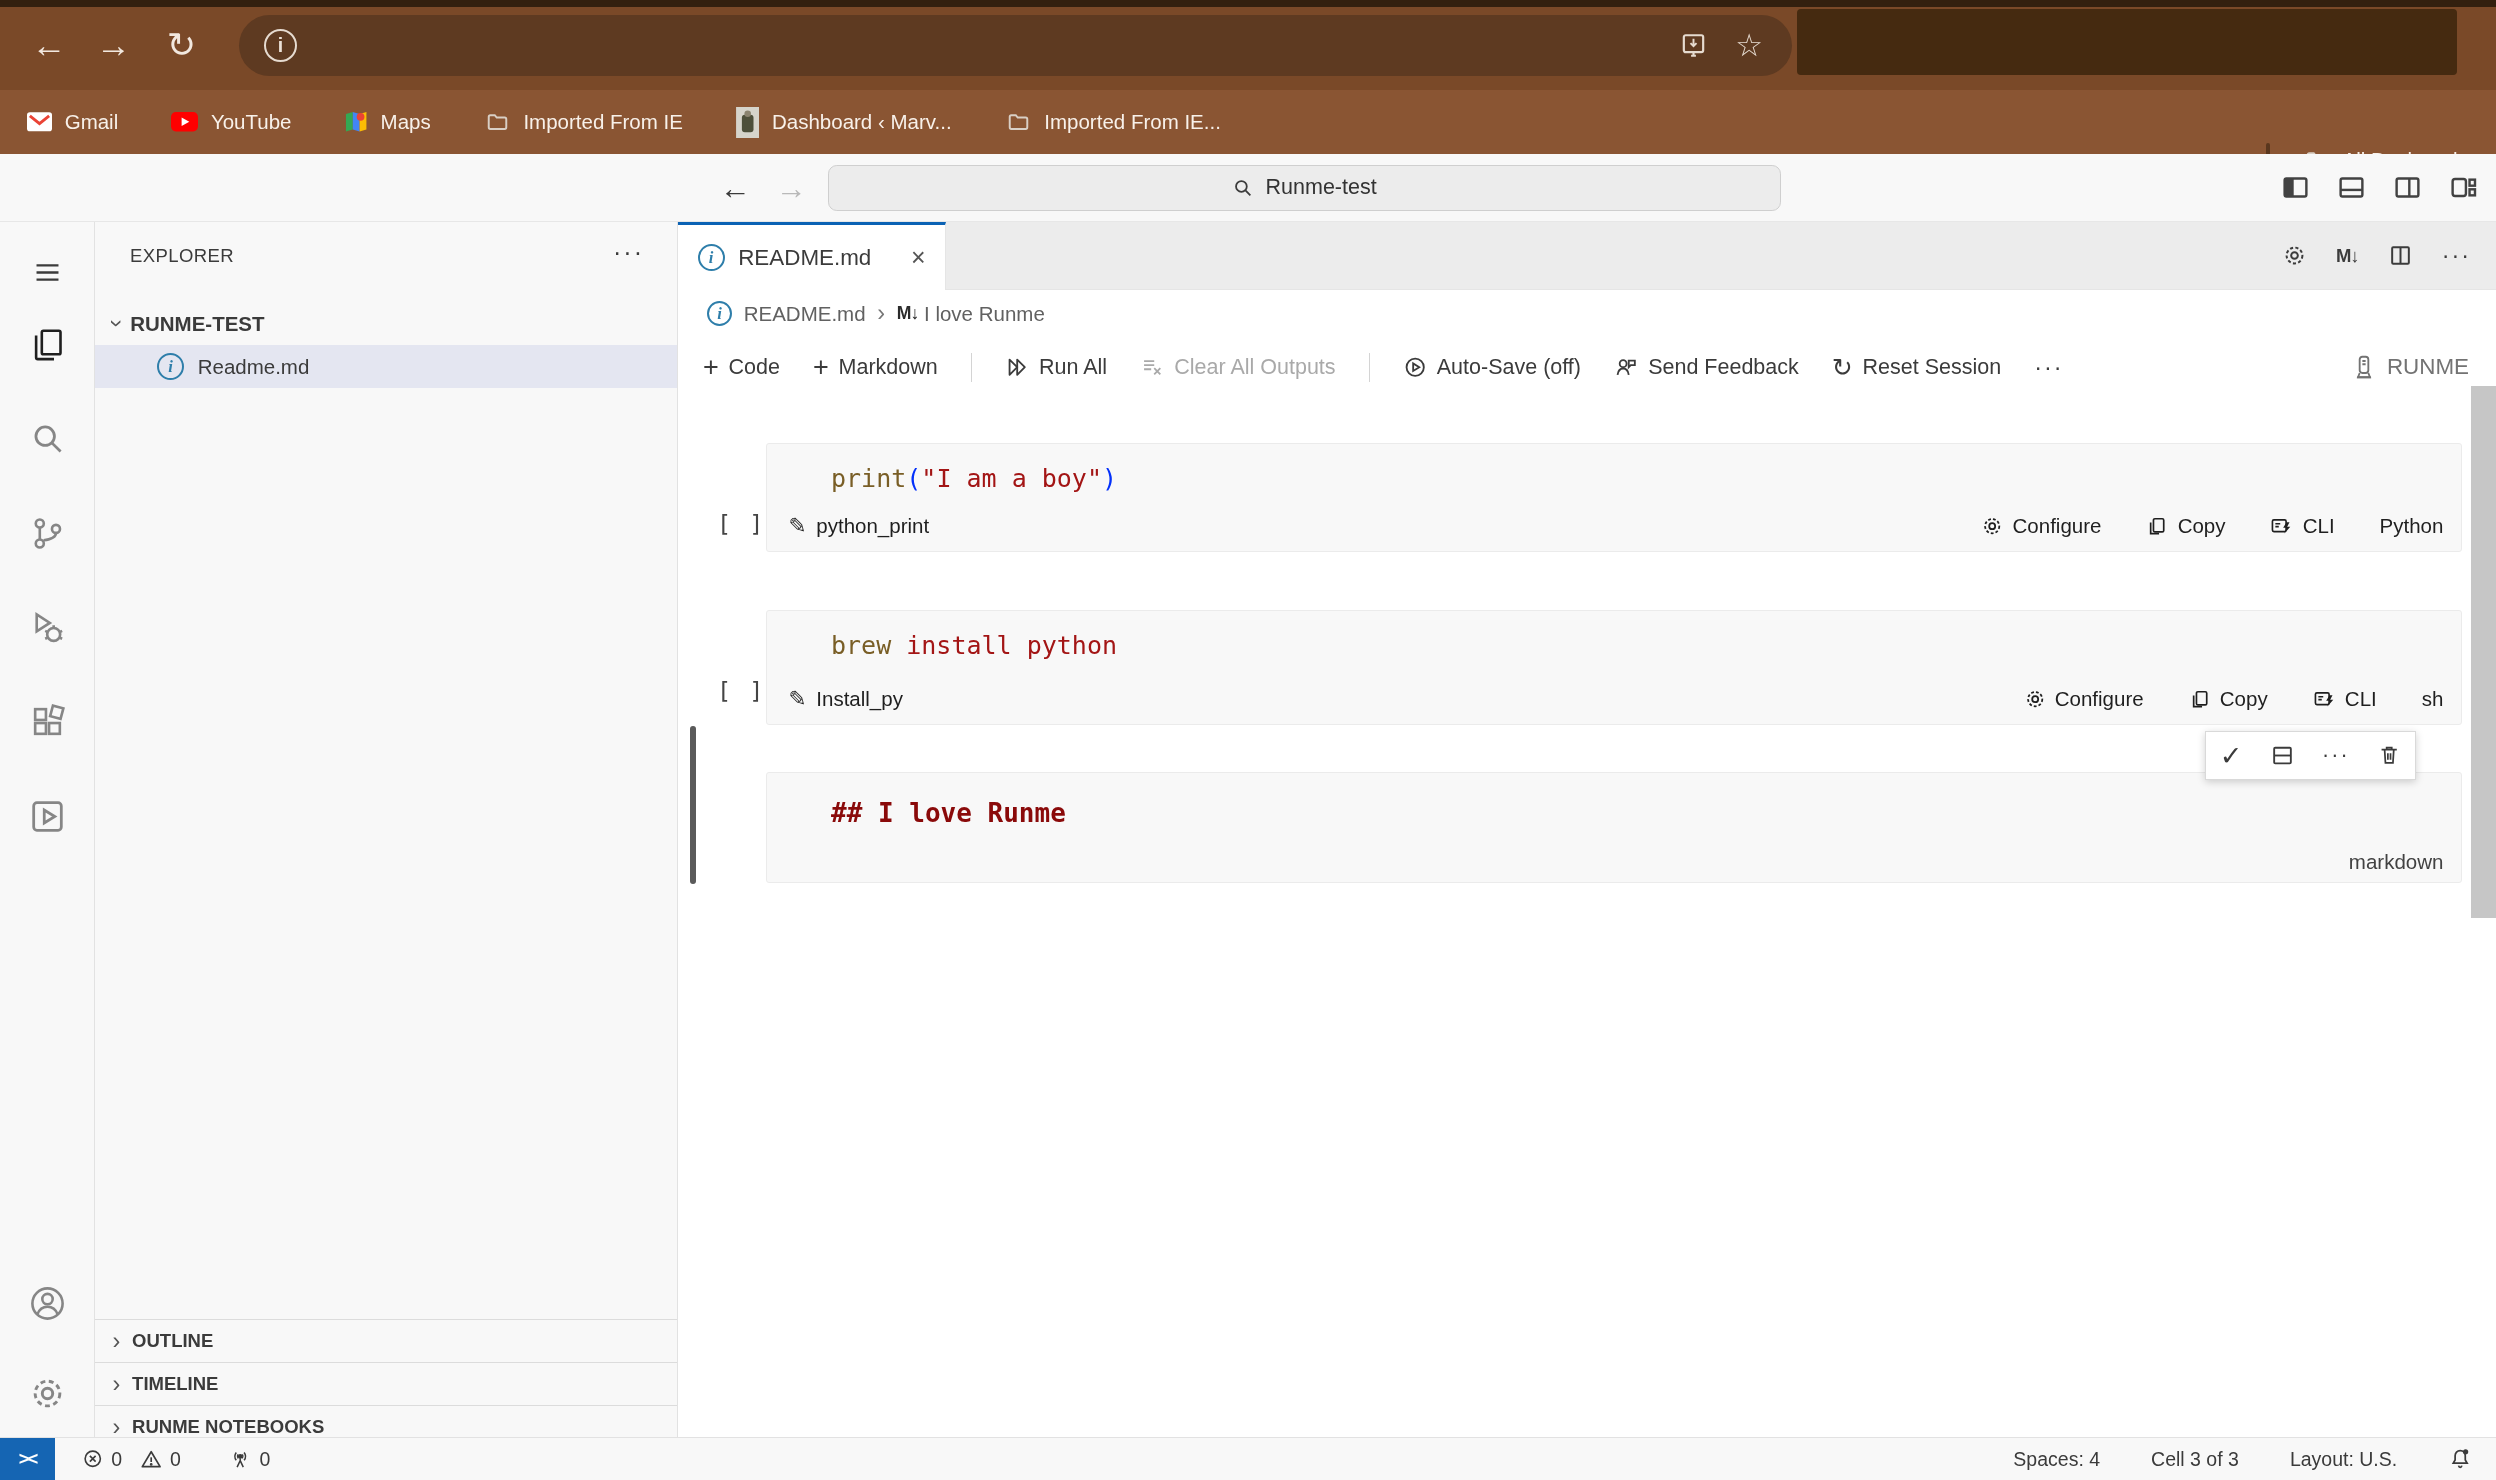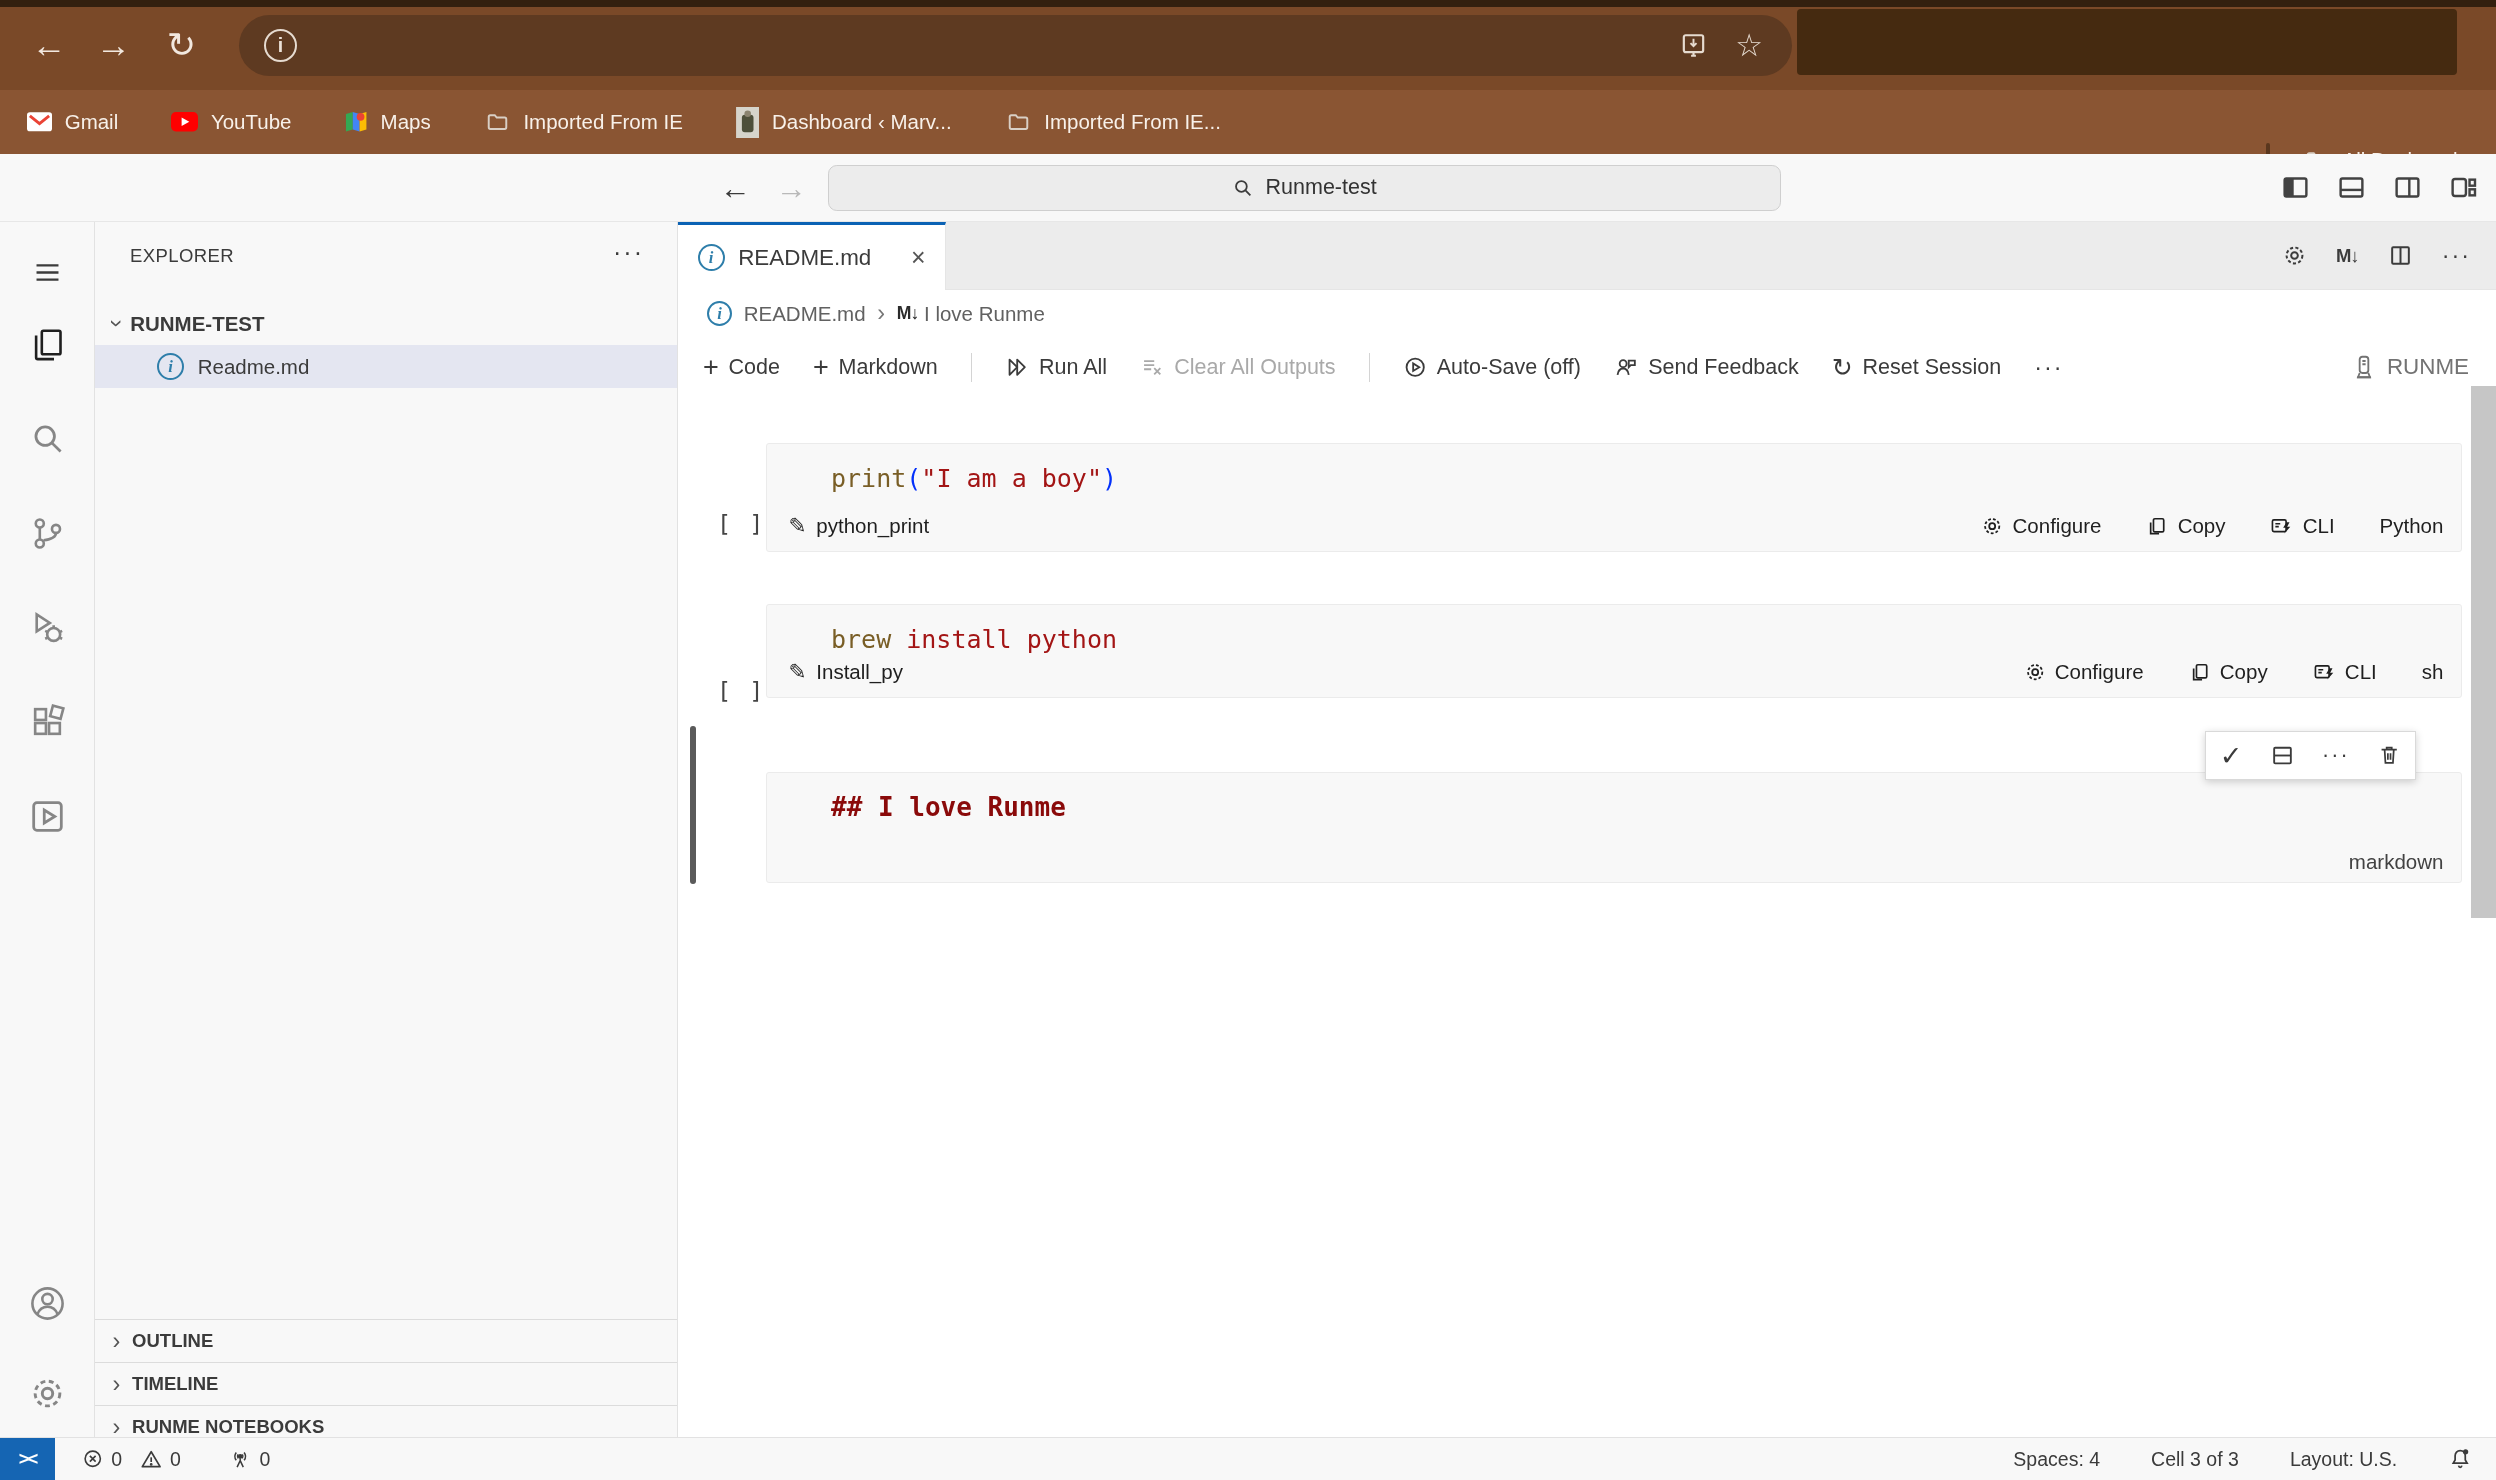--- a/index.html
+++ b/index.html
@@ -70,21 +70,21 @@
   .code-line { position:absolute; top:19.5px; left:64px; font-family:"DejaVu Sans Mono", monospace; font-size:25px; white-space:pre; }
   .tok-fn { color:#795E26; }
   .tok-str { color:#A31515; }
   .tok-br { color:#0431fa; }
   .cell-foot { position:absolute; left:21.5px; right:17.6px; bottom:11.7px; display:flex; align-items:center; font-size:20.5px; color:#1f1f1f; }
   .cell-name { display:flex; align-items:center; gap:9.8px; }
   .pencil { font-size:21.5px; }
   .cell-actions { margin-left:auto; display:flex; align-items:center; gap:45px;justify-content:flex-end; }
   .act { display:flex; align-items:center; gap:8.8px; }
   .exec-marker { position:absolute; left:39px; font-family:"DejaVu Sans Mono", monospace; font-size:23.4px; color:#454545; letter-spacing:2px; }
-  .md-text { position:absolute; top:19px; left:64px; font-family:"DejaVu Sans Mono", monospace; font-size:26px; font-weight:bold; color:#8a0a0a; }
+  .md-text { position:absolute; top:25px; left:64px; font-family:"DejaVu Sans Mono", monospace; font-size:26px; font-weight:bold; color:#8a0a0a; }
   .md-lang { position:absolute; right:17.6px; bottom:7.8px; font-size:20.5px; color:#424242; }
   .focusbar { position:absolute; left:11.7px; top:329px; width:5.9px; height:158px; background:#5a5a5a; border-radius:2.9px; }
   .float-toolbar { position:absolute; top:334px; right:80px; width:211px; height:49px; background:#fff; border:1px solid #d9d9d9; box-shadow:0 2px 7.8px rgba(0,0,0,.18); display:flex; align-items:center; justify-content:space-around; color:#3b3b3b; }
   .ft-check { font-size:27px; }
   .ft-more { font-size:21.5px; letter-spacing:2px; }
   .scroll-thumb { position:absolute; right:0; top:164px; width:25px; height:532px; background:#c6c6c6; z-index:5; }
 
   .statusbar { position:relative; height:43px; flex:0 0 auto; background:#f8f8f8; border-top:1px solid #e2e2e2; display:flex; align-items:center; font-size:19.5px; color:#3b3b3b; }
   .sb-remote { width:55px; height:100%; background:#1565b3; color:#fff; display:flex; align-items:center; justify-content:center; font-size:18.5px; font-weight:bold; letter-spacing:-2px; }
   .sb-left { display:flex; align-items:center; gap:9.8px; margin-left:27px; }
@@ -472,21 +472,21 @@
                     </svg>
                   </span>
                 <span>CLI</span>
               </span>
               <span>Python</span>
             </span>
           </div>
         </div>
 
         <span class="exec-marker" style="top:280px;">[ ]</span>
-        <div class="cell" style="top:207px; height:94px;">
+        <div class="cell" style="top:213px; height:115px;">
           <div class="code-line"><span class="tok-fn">brew</span><span class="tok-str"> install python</span></div>
           <div class="cell-foot">
             <span class="cell-name">
               <span class="pencil">✎</span>
               <span>Install_py</span>
             </span>
             <span class="cell-actions">
               <span class="act">
                 <span>
                     <svg width="22.4" height="22.4" viewBox="0 0 24 24" fill="none" stroke="currentColor" stroke-width="1.9">

